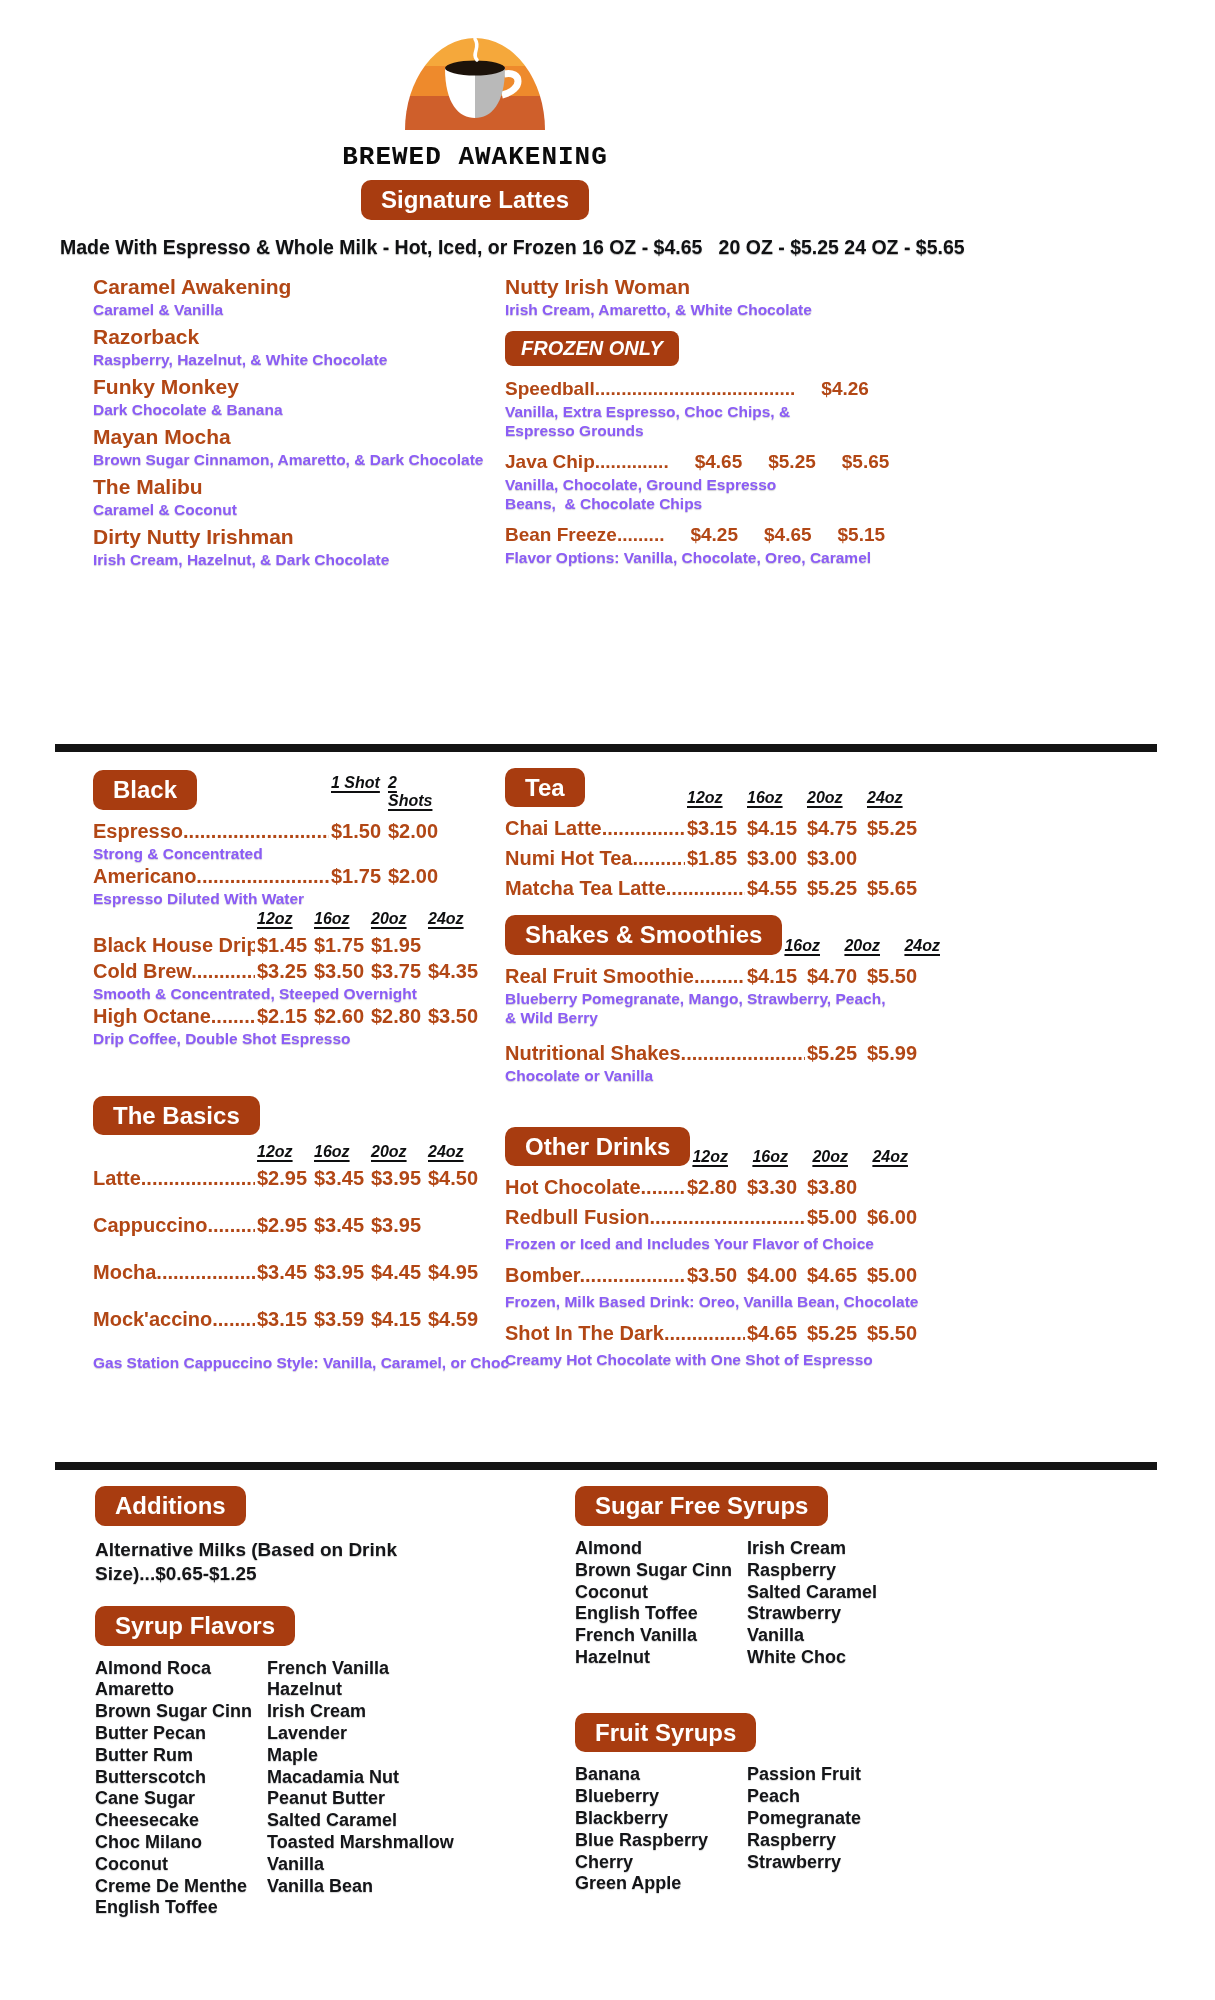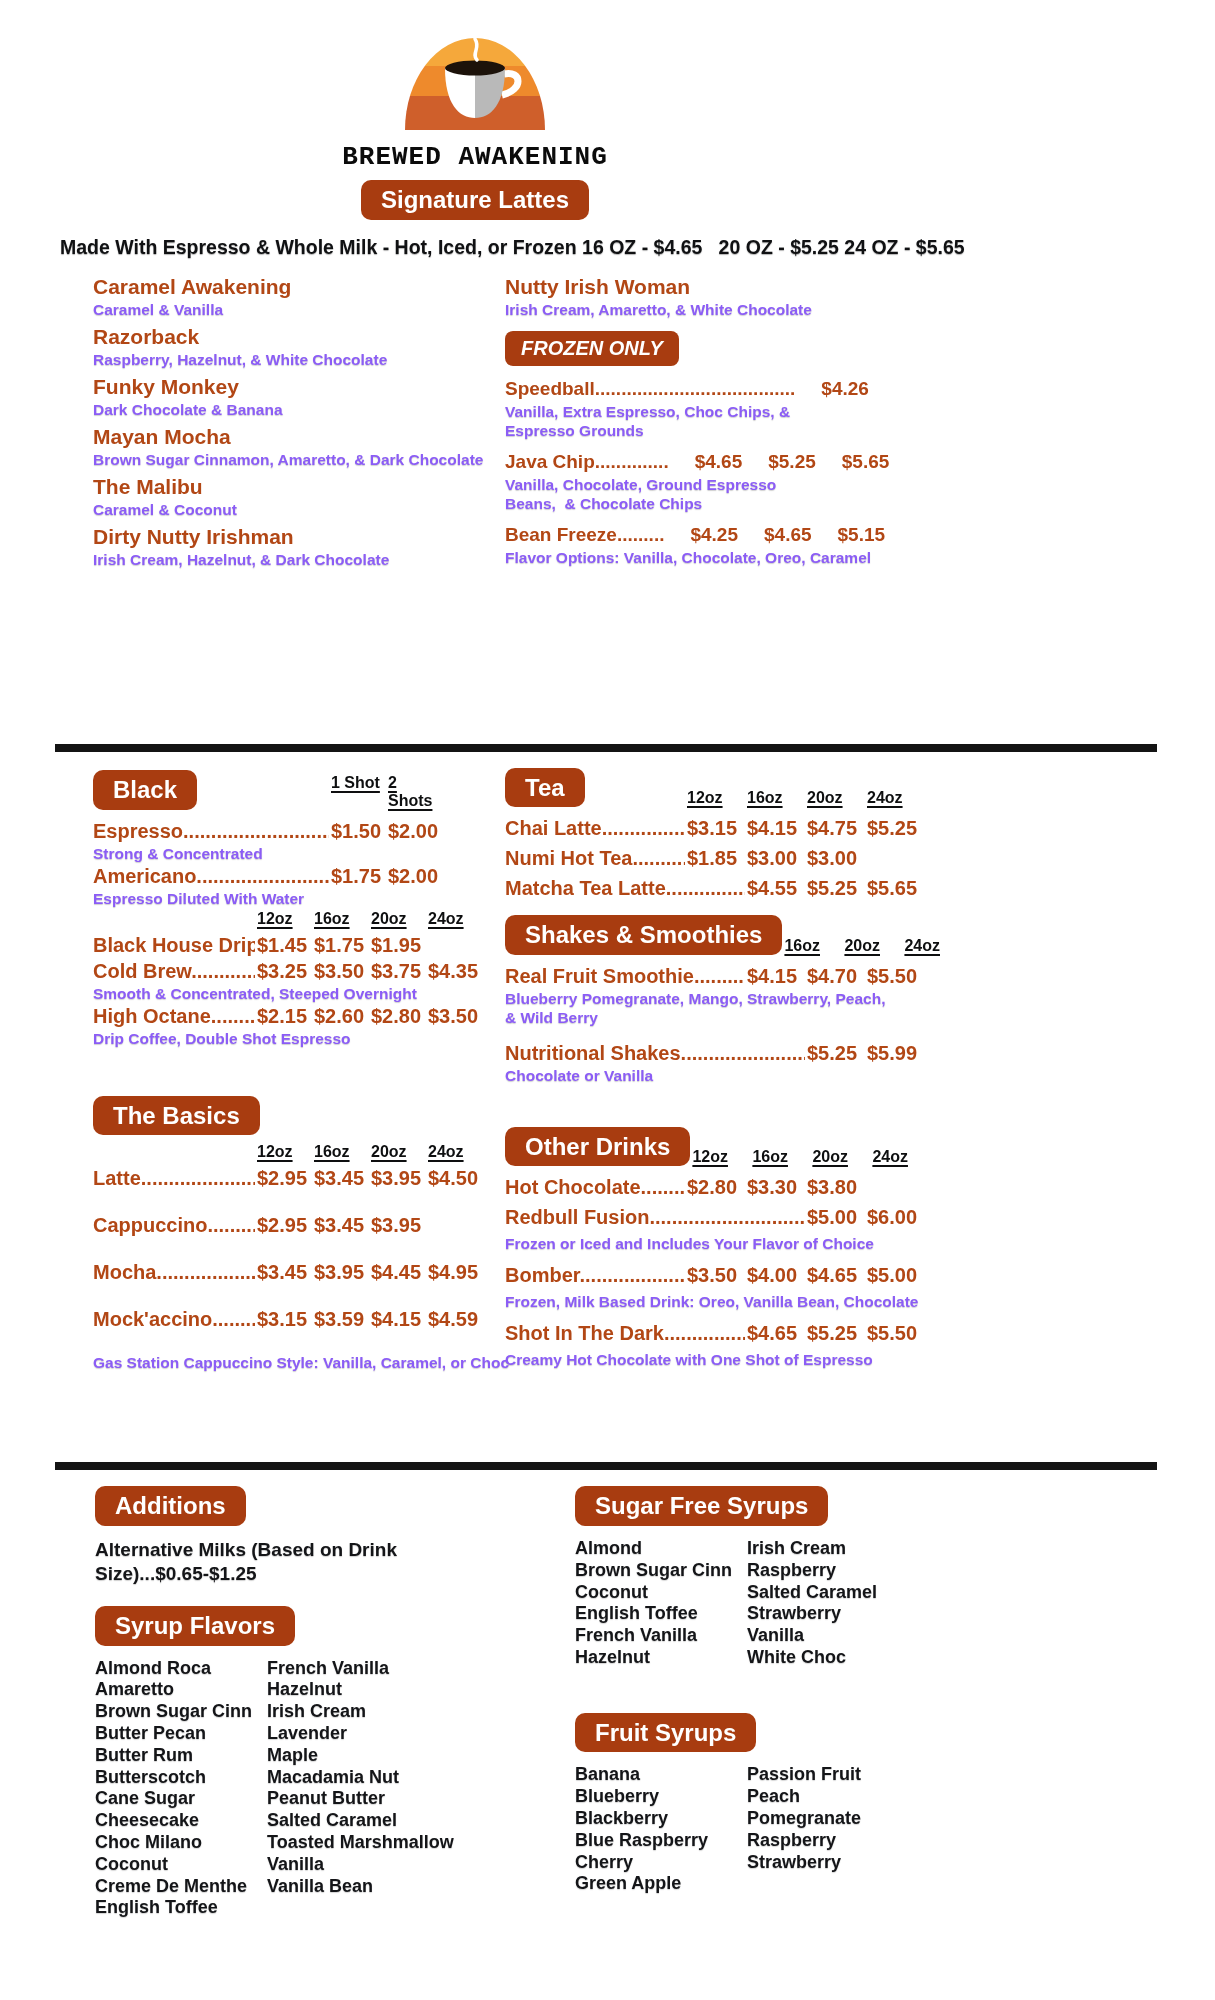--- a/index.html
+++ b/index.html
@@ -60,21 +60,21 @@
   .band2 .bcol-l{margin-left:33px;width:390px}
   .band2 .bcol-r{margin-left:22px;width:420px}
   .band3{margin-top:16px}
   .band3 .bcol-l{margin-left:35px;width:445px}
   .band3 .bcol-r{margin-left:35px;width:330px}
   .sec-head{display:flex;justify-content:space-between;align-items:flex-end;margin-bottom:8px}
   .sec-badge{font-size:24px}
   .colgrid{display:grid;margin-top:6px}
   .colh{
     color:#0e0f10;font-size:16px;text-decoration:underline;
-    text-underline-offset:3px;text-decoration-thickness:2px;padding-left:2px;
+    text-underline-offset:3px;text-decoration-thickness:2px;padding-left:2px;font-style:italic;
   }
   .colsrow{display:grid;margin:2px 0 4px 0}
   .irow{display:grid;font-size:20px;line-height:26px;color:#b24715}
   .iname{min-width:0;overflow:hidden;white-space:nowrap}
   .iprice{padding-left:2px;white-space:nowrap}
   .narrow{padding-right:40px}
   section[data-section="basics"] .irow{margin-bottom:21px}
   section[data-section="tea"] .irow{margin-bottom:4px}
   section[data-section="other"] .irow{margin-bottom:4px}
   section[data-section="other"] .idesc{margin-bottom:9px}

